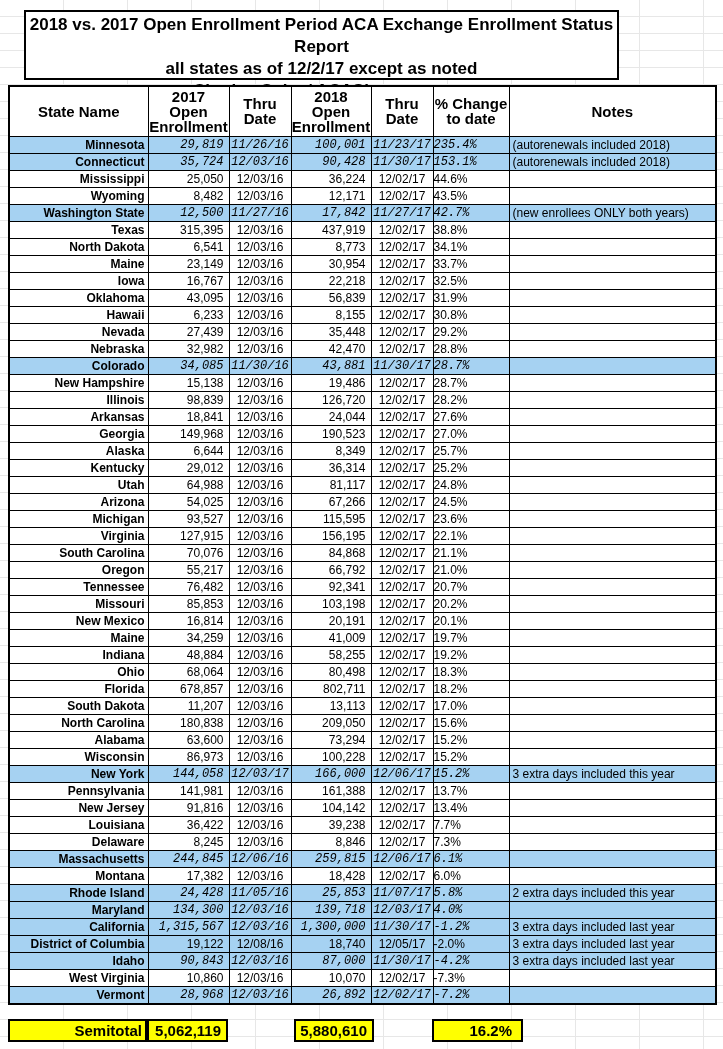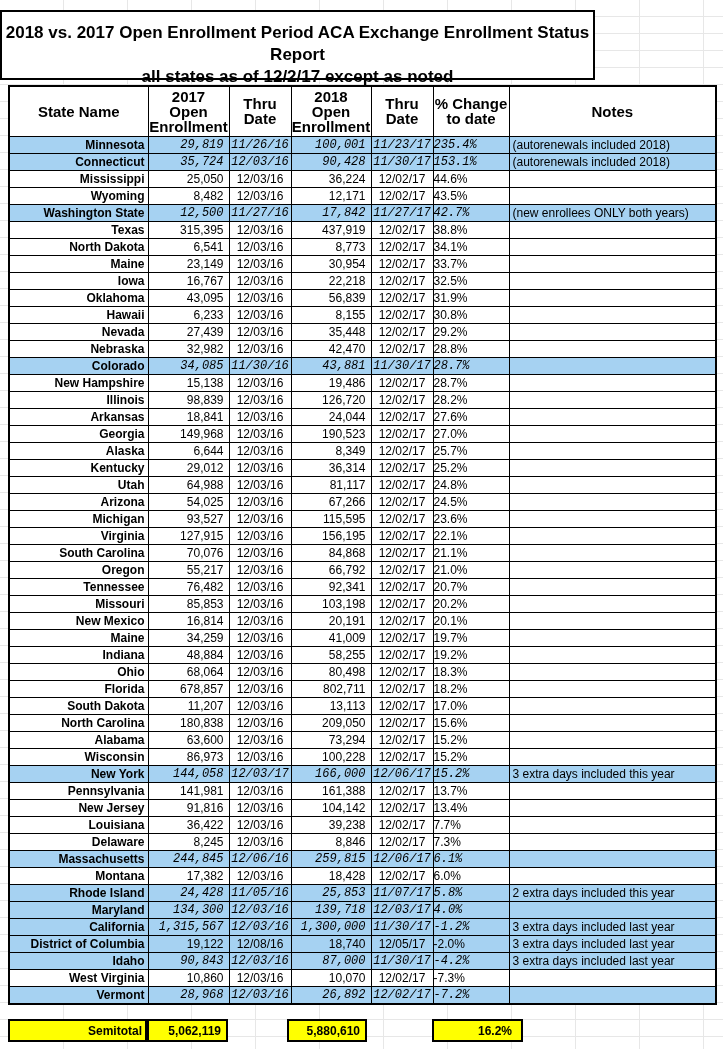--- a/index.html
+++ b/index.html
@@ -8,23 +8,23 @@
   .canvas {
     position:relative; width:723px; height:1049px; background:#fff; overflow:hidden;
   }
   .gridbg {
     position:absolute; inset:0;
     background-image:
       repeating-linear-gradient(to bottom, transparent 0 16px, #e7e7e7 16px 17px),
       repeating-linear-gradient(to right, transparent 0 63px, #e7e7e7 63px 64px);
   }
   .titlebox {
-    position:absolute; left:0; top:10px; width:595px; height:70px;
+    position:absolute; left:24px; top:10px; width:595px; height:70px;
     border:2px solid #000; background:#fff;
-    text-align:center; font-weight:bold; font-size:17px; line-height:22px; padding-top:10px;
+    text-align:center; font-weight:bold; font-size:17px; line-height:22px; padding-top:2px;
   }
   table.main {
     position:absolute; left:8px; top:85px; width:707px;
     border-collapse:collapse; table-layout:fixed; background:#fff;
     border:2px solid #000;
   }
   table.main th, table.main td { border:1px solid #000; overflow:hidden; }
   thead th {
     font-weight:bold; font-size:15px; line-height:15px; text-align:center;
     vertical-align:middle; white-space:pre-line; height:50px; border-bottom:2px solid #000;
@@ -35,26 +35,26 @@
   }
   td.state { font-weight:bold; text-align:right; padding-right:3px; }
   td.num   { text-align:right; padding-right:5px; }
   td.date  { text-align:center; }
   td.pct   { text-align:left; padding-right:9px; }
   td.notes { text-align:left; padding-left:3px; }
   tr.hl td { background:var(--hl,#a6d2f2); }
   tr.it td.num, tr.it td.date, tr.it td.pct { font-style:italic;font-family:Liberation Mono, monospace; }
   .totcell {
     position:absolute; top:1019px; height:23px; border:2px solid #000;
-    background:var(--tot,#ffff00); font-weight:bold; font-size:12px;
+    background:var(--tot,#ffff00); font-weight:bold; font-size:15px;
     display:flex; align-items:center; justify-content:flex-end;
   }
   #tot-label { left:8px;   width:139px; padding-right:3px; }
   #tot-2017  { left:147px; width:81px;  padding-right:5px; }
-  #tot-2018  { left:287px; width:80px;  padding-right:5px;padding-left:11px; }
+  #tot-2018  { left:294px; width:80px;  padding-right:5px;padding-left:11px; }
   #tot-pct   { left:432px; width:91px;  padding-right:9px; }
 </style>
 </head>
 <body>
 
 <div class="canvas">
   <div class="gridbg"></div>
 
   <div class="titlebox">
     <div>2018 vs. 2017 Open Enrollment Period ACA Exchange Enrollment Status Report</div>

